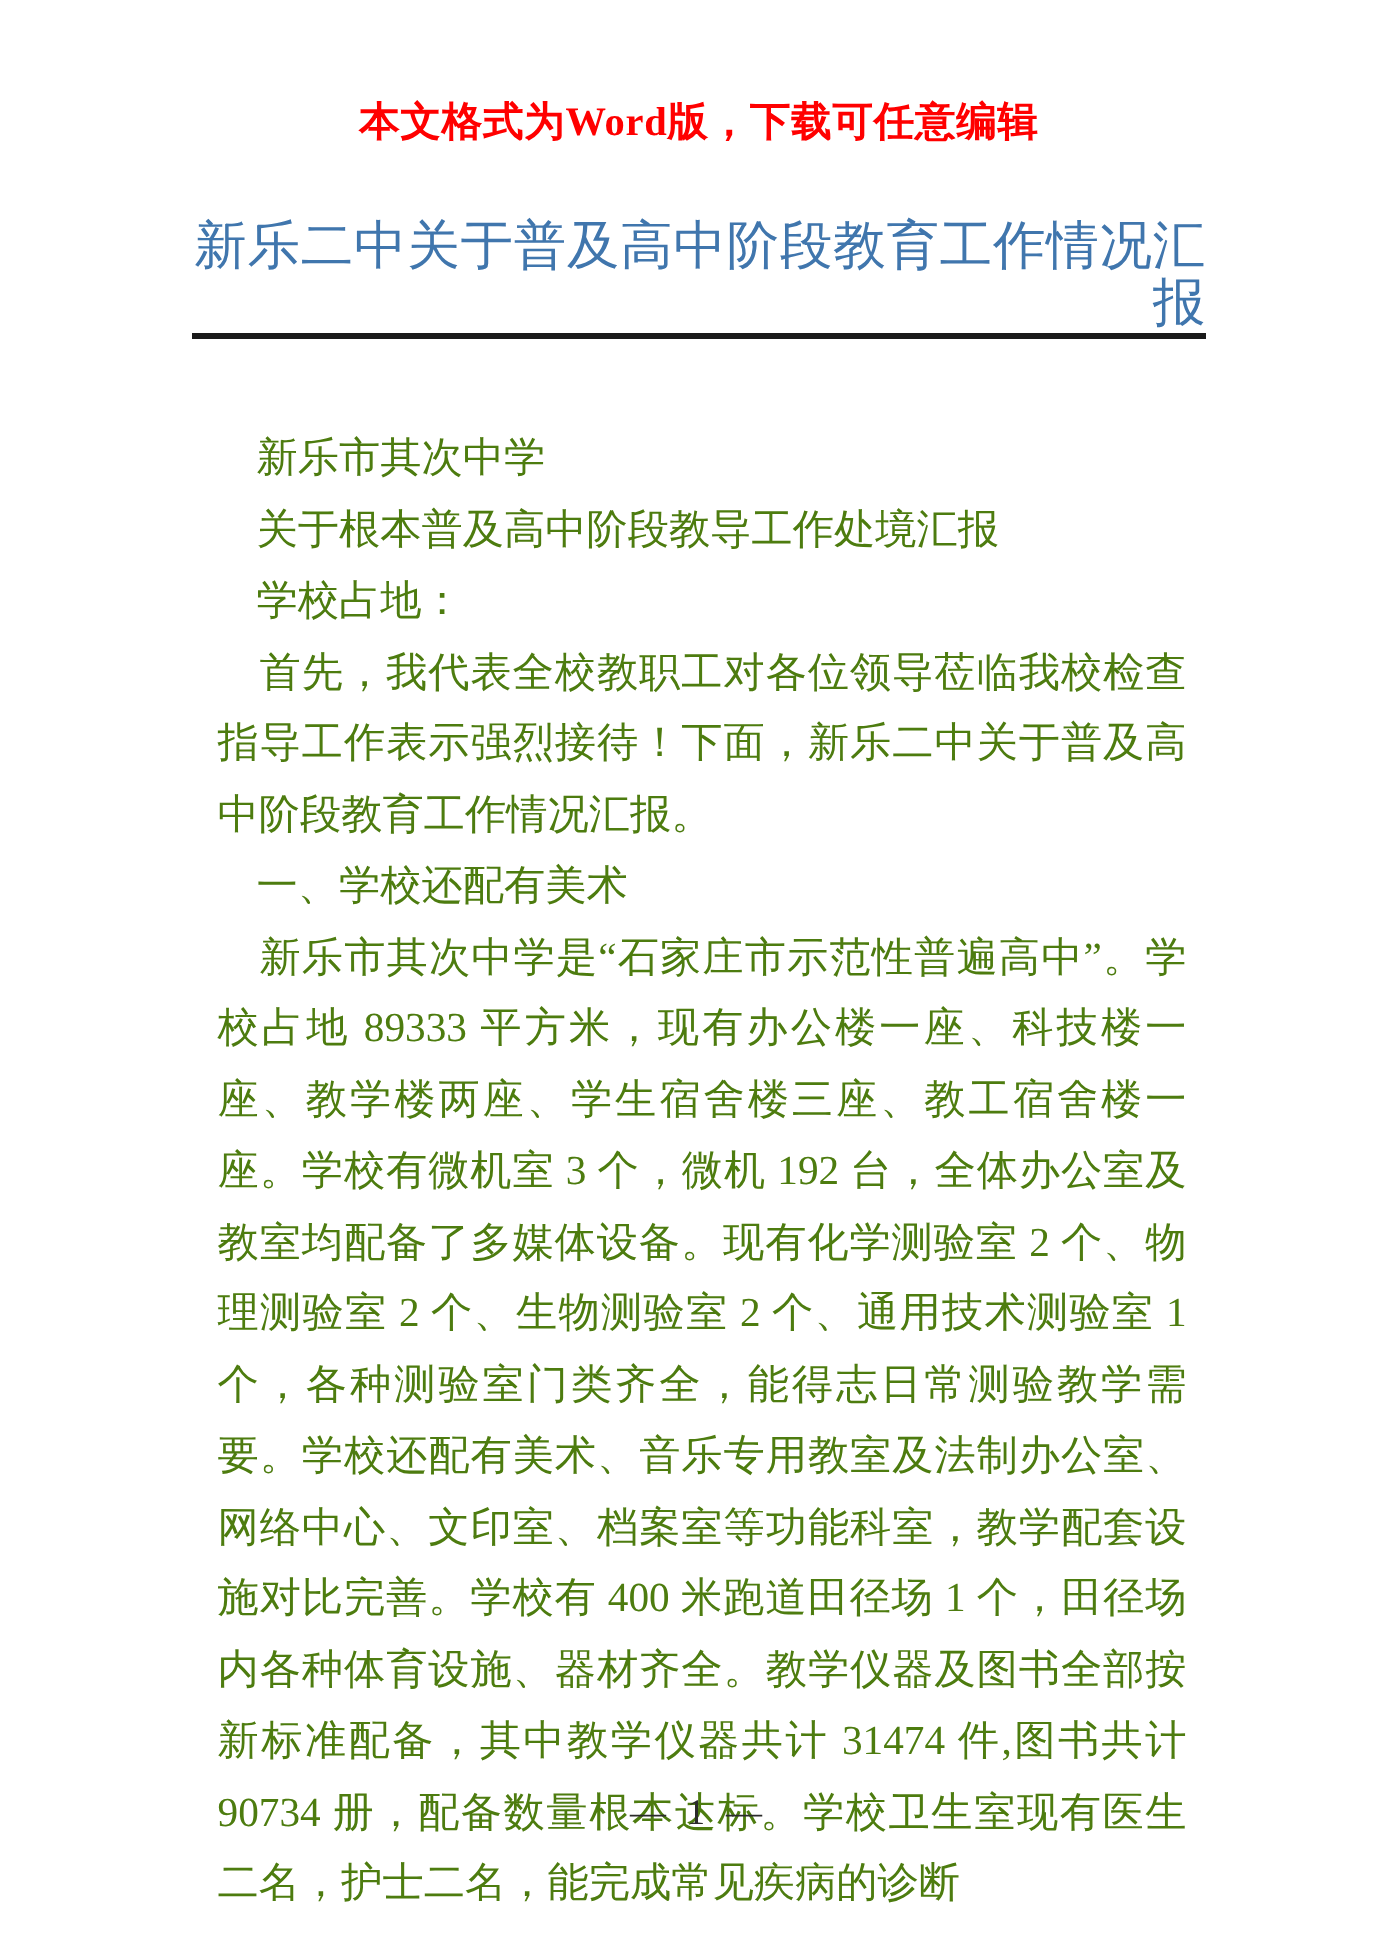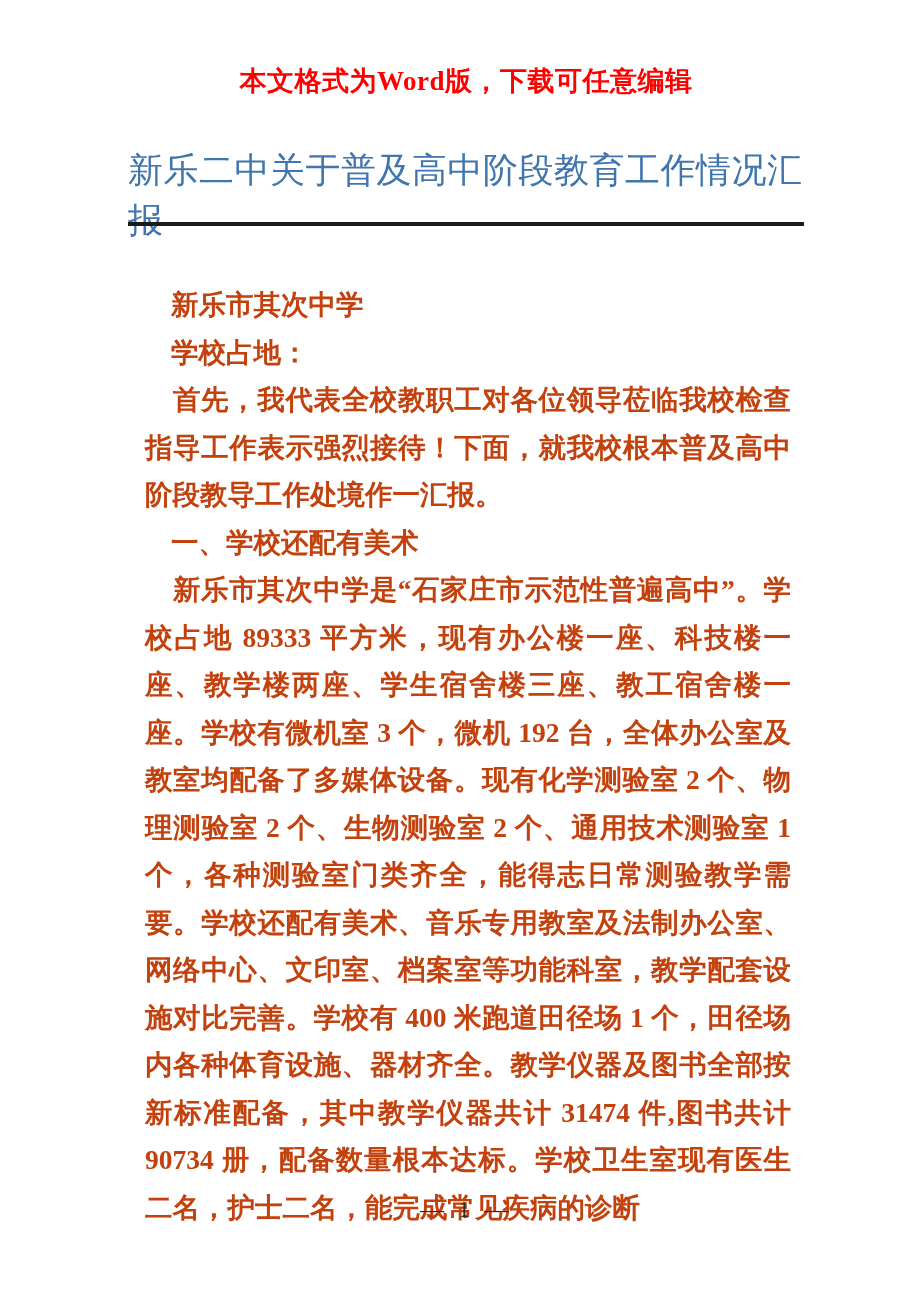--- a/index.html
+++ b/index.html
@@ -36,52 +36,51 @@
     line-height: 34px;
     white-space: nowrap;
   }
 
   
   .doc-title {
     position: absolute;
     top: 122px;
     left: 122px;
     width: 676px;
-    text-align: left;
+    text-align: right;
     color: #4076ad;
-    font-family: Liberation Sans, sans-serif;
+    font-family: Liberation Serif, serif;
     font-weight: normal;
     font-size: 35px;
-    line-height: 50px;
+    line-height: 38px;
     letter-spacing: 0.5px;
   }
 
   
   .title-rule {
     position: absolute;
     top: 222px;
     left: 122px;
     width: 676px;
     height: 4px;
     background: #1a1a1a;
   }
 
   
   .body-block {
     position: absolute;
     top: 281px;
     left: 139px;
     width: 646px;
-    color: #c2410c;
+    color: #4d7c0f;
     font-size: 27.5px;
     line-height: 47.5px;
     text-align: justify;
     text-justify: inter-ideograph;
     font-family: "Liberation Serif", "DejaVu Serif", serif;
-    font-weight: bold;
   }
   .body-block p {
     margin: 0;
     padding: 0;
   }
   .p-indent1 {
     text-indent: 26px;
   }
   .p-flow {
     text-indent: 28px;
@@ -109,24 +108,25 @@
   <div class="promo-banner">本文格式为Word版，下载可任意编辑</div>
 
   <h1 class="doc-title">新乐二中关于普及高中阶段教育工作情况汇报</h1>
 
   <div class="title-rule"></div>
 
   <div class="body-block">
 
     <p class="p-indent1">新乐市其次中学</p>
 
+    <p class="p-indent1">关于根本普及高中阶段教导工作处境汇报</p>
 
     <p class="p-indent1">学校占地：</p>
 
-    <p class="p-flow">首先，我代表全校教职工对各位领导莅临我校检查指导工作表示强烈接待！下面，就我校根本普及高中阶段教导工作处境作一汇报。</p>
+    <p class="p-flow">首先，我代表全校教职工对各位领导莅临我校检查指导工作表示强烈接待！下面，新乐二中关于普及高中阶段教育工作情况汇报。</p>
 
     <p class="p-indent1">一、学校还配有美术</p>
 
     <p class="p-flow">新乐市其次中学是“石家庄市示范性普遍高中”。学校占地 89333 平方米，现有办公楼一座、科技楼一座、教学楼两座、学生宿舍楼三座、教工宿舍楼一座。学校有微机室 3 个，微机 192 台，全体办公室及教室均配备了多媒体设备。现有化学测验室 2 个、物理测验室 2 个、生物测验室 2 个、通用技术测验室 1 个，各种测验室门类齐全，能得志日常测验教学需要。学校还配有美术、音乐专用教室及法制办公室、网络中心、文印室、档案室等功能科室，教学配套设施对比完善。学校有 400 米跑道田径场 1 个，田径场内各种体育设施、器材齐全。教学仪器及图书全部按新标准配备，其中教学仪器共计 31474 件,图书共计 90734 册，配备数量根本达标。学校卫生室现有医生二名，护士二名，能完成常见疾病的诊断</p>
 
   </div>
 
   <div class="page-footer">— 1 —</div>
 
 </div>

